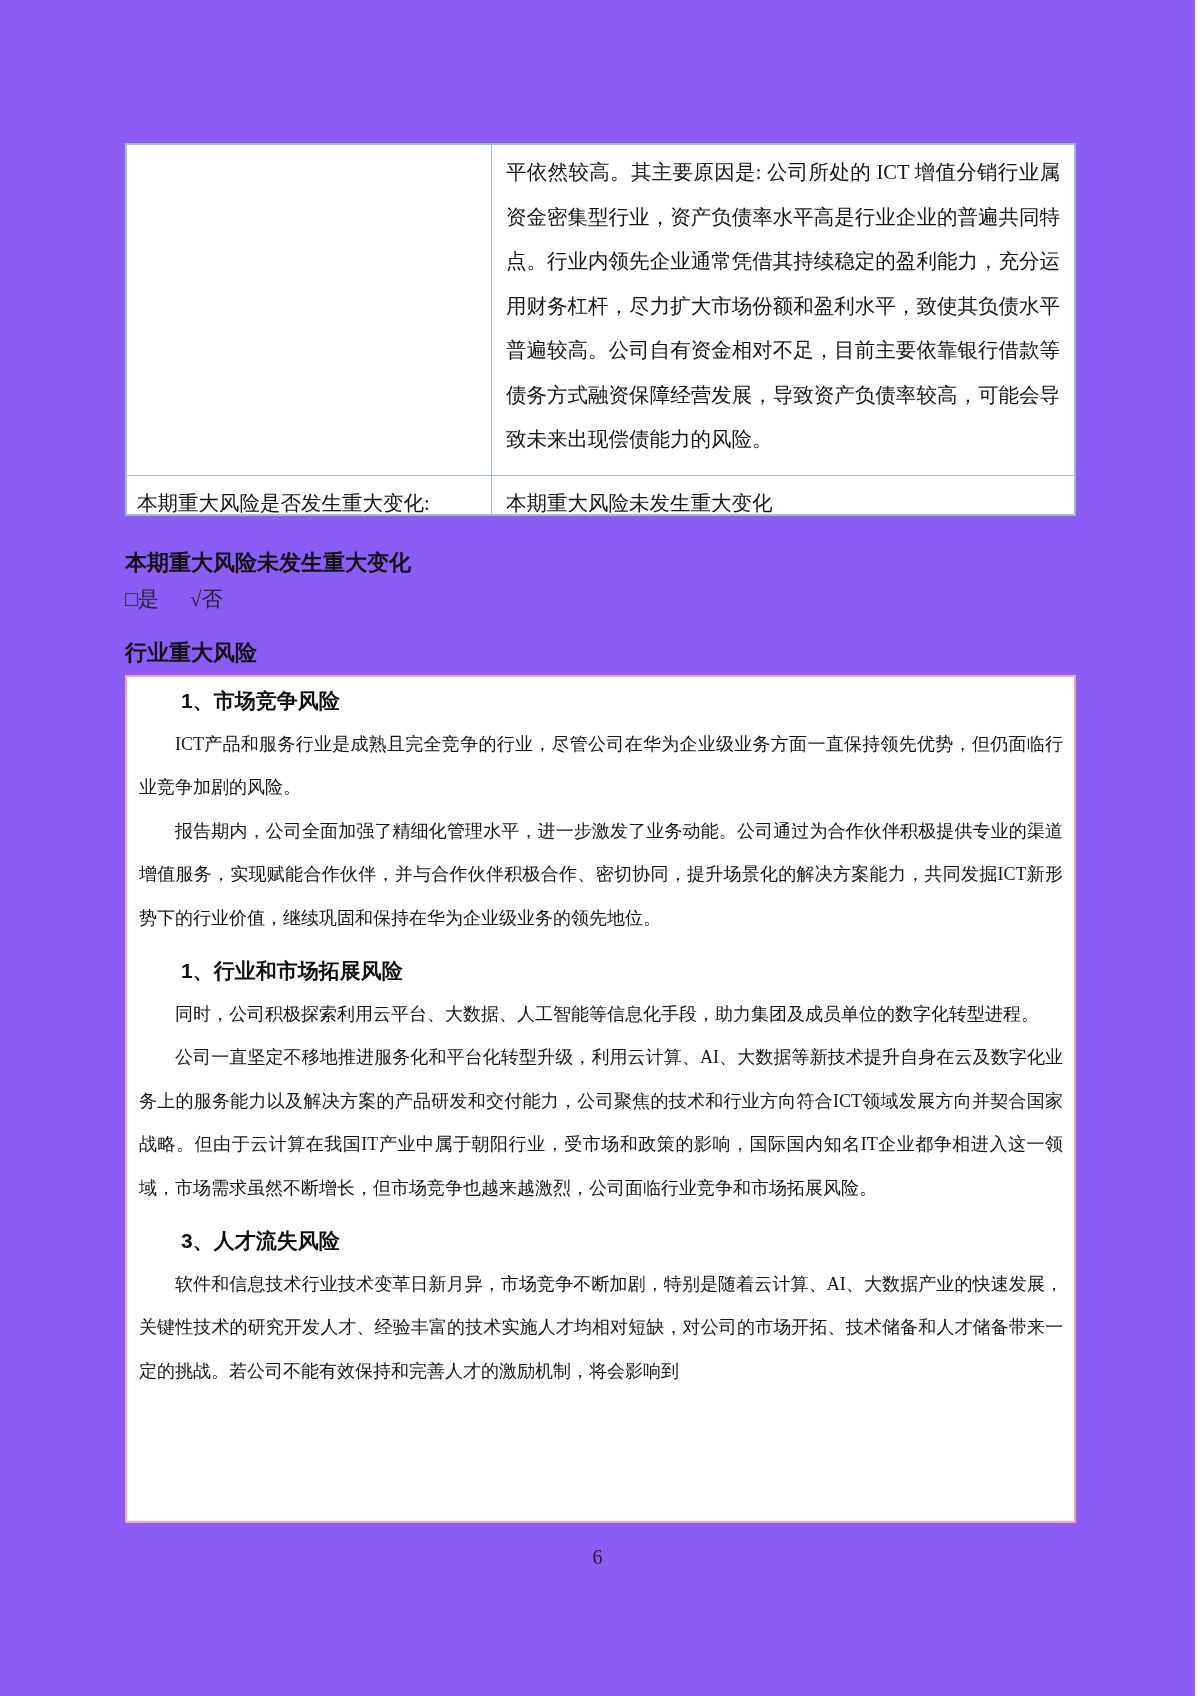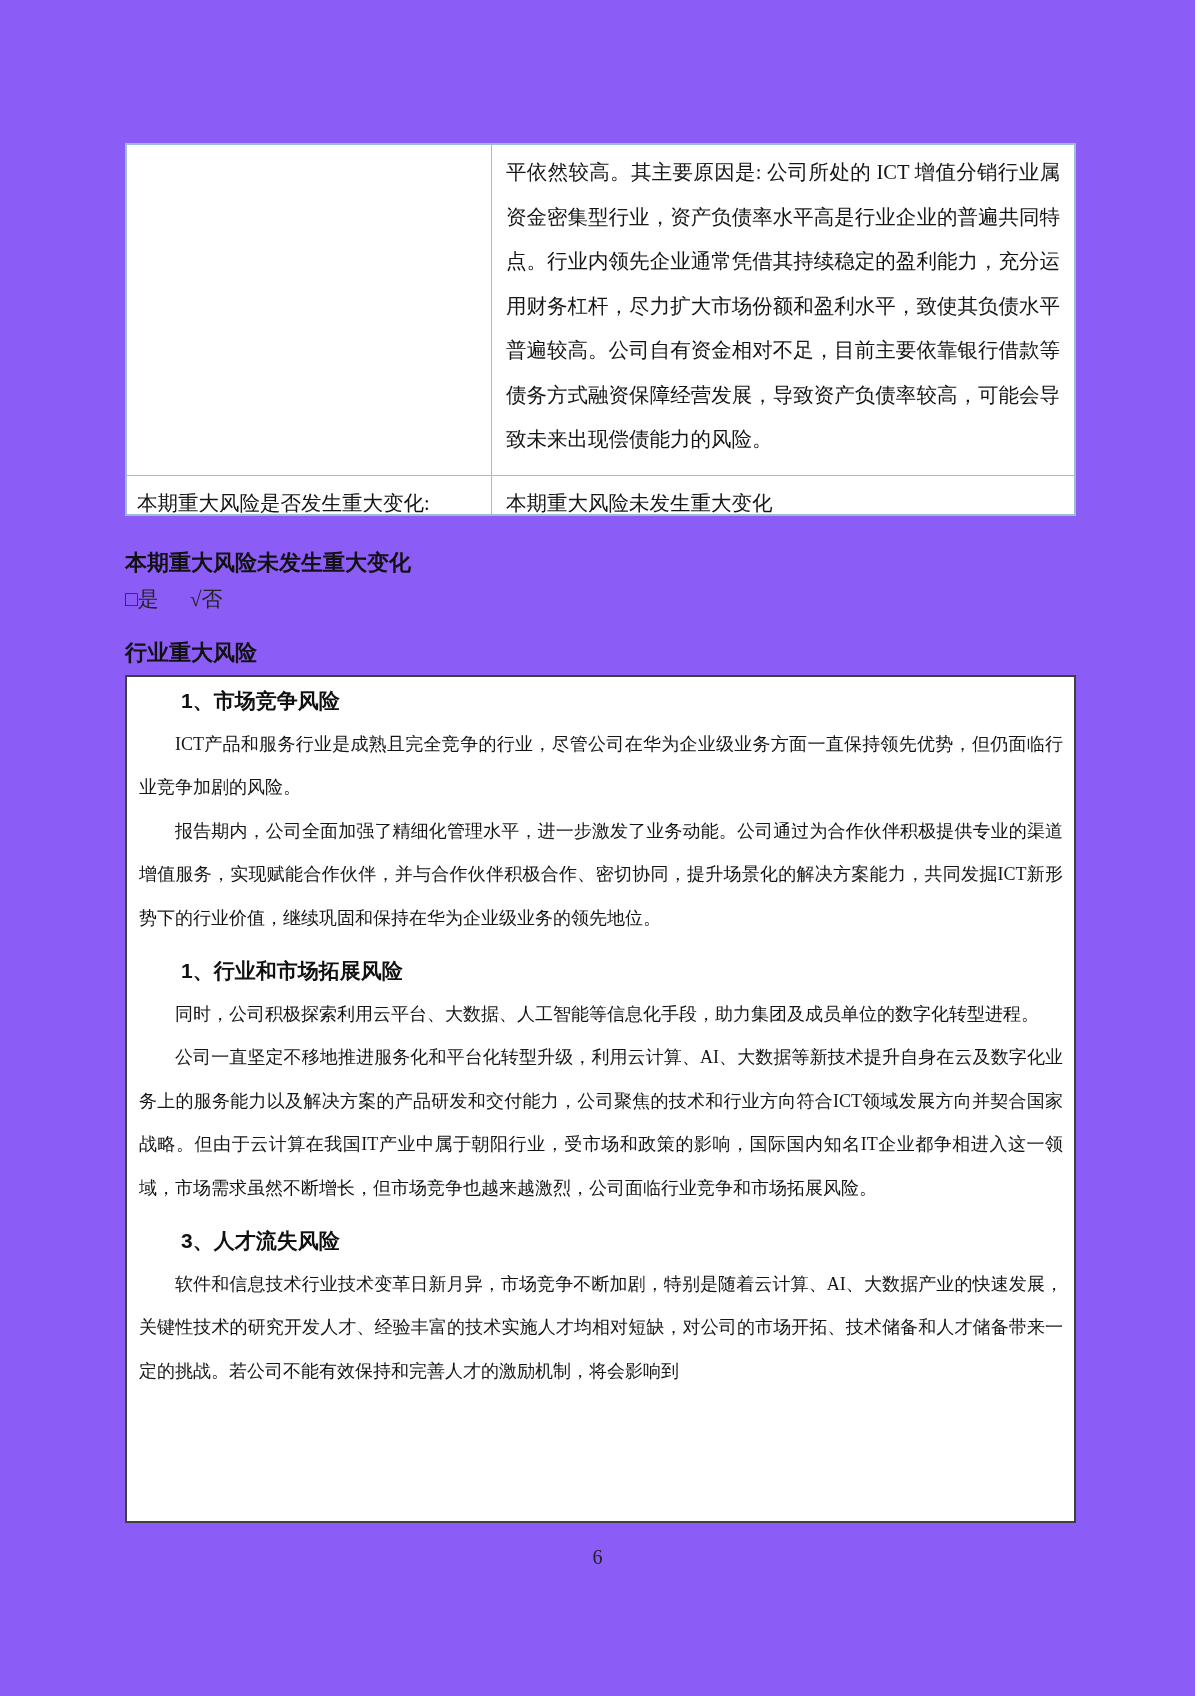--- a/index.html
+++ b/index.html
@@ -67,21 +67,21 @@
     font-size: 22px;
     color: #111;
     text-align: right;
   }
   .risk-box {
     position: absolute;
     left: 125px;
     top: 675px;
     width: 951px;
     height: 848px;
-    border: 2px solid #404040;
+    border: 2px solid #fca5a5;
     padding: 2px 11px 0 12px;
     background: #ffffff;
   }
   .risk-box h3 {
     font-family: "Liberation Sans", "DejaVu Sans", sans-serif;
     font-weight: bold;
     font-size: 21px;
     line-height: 43.5px;
     padding-left: 2em;
     color: #111;

